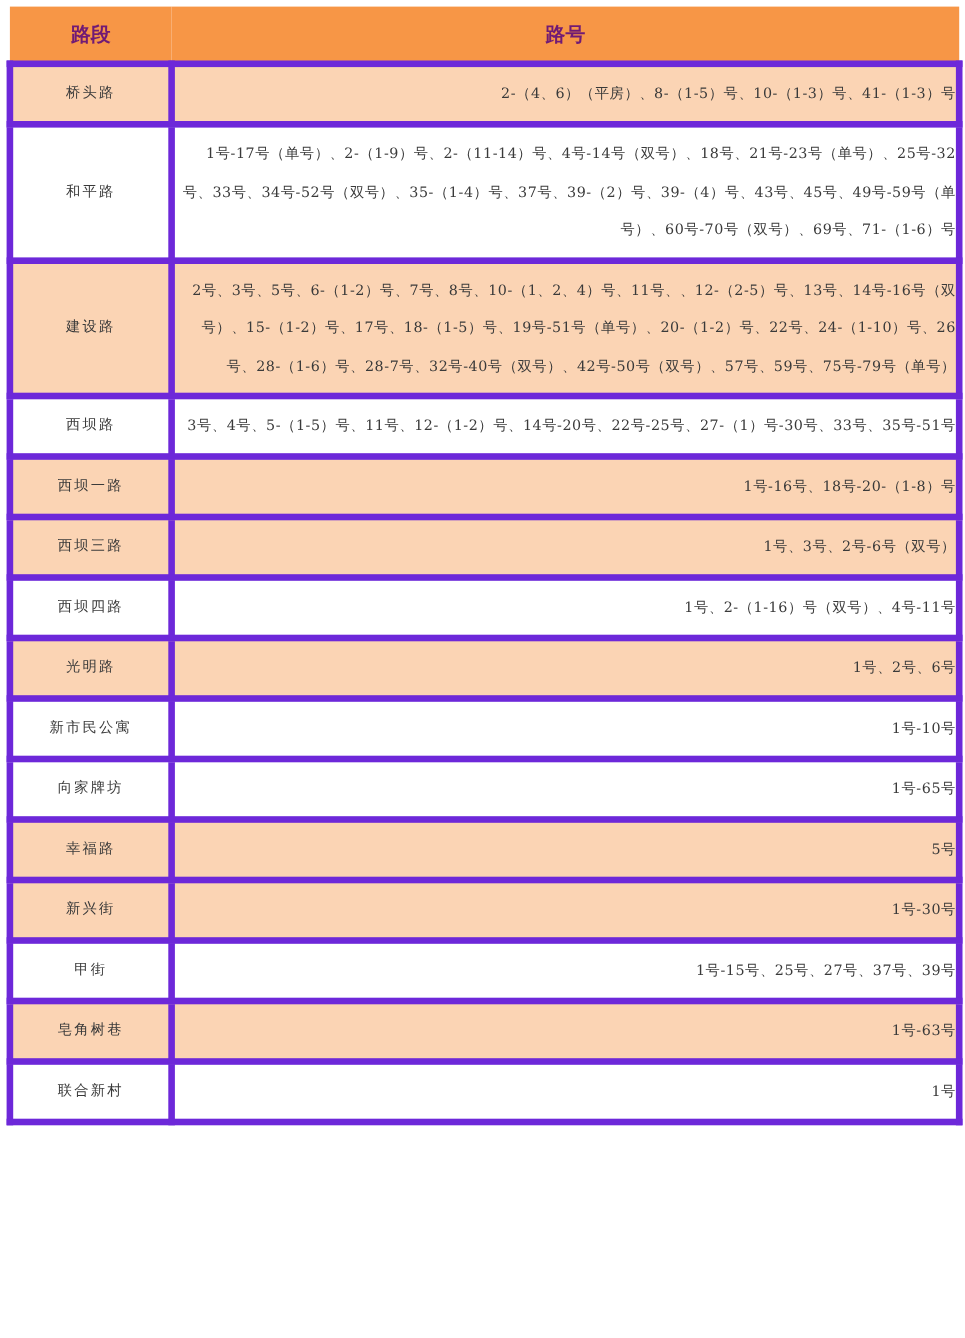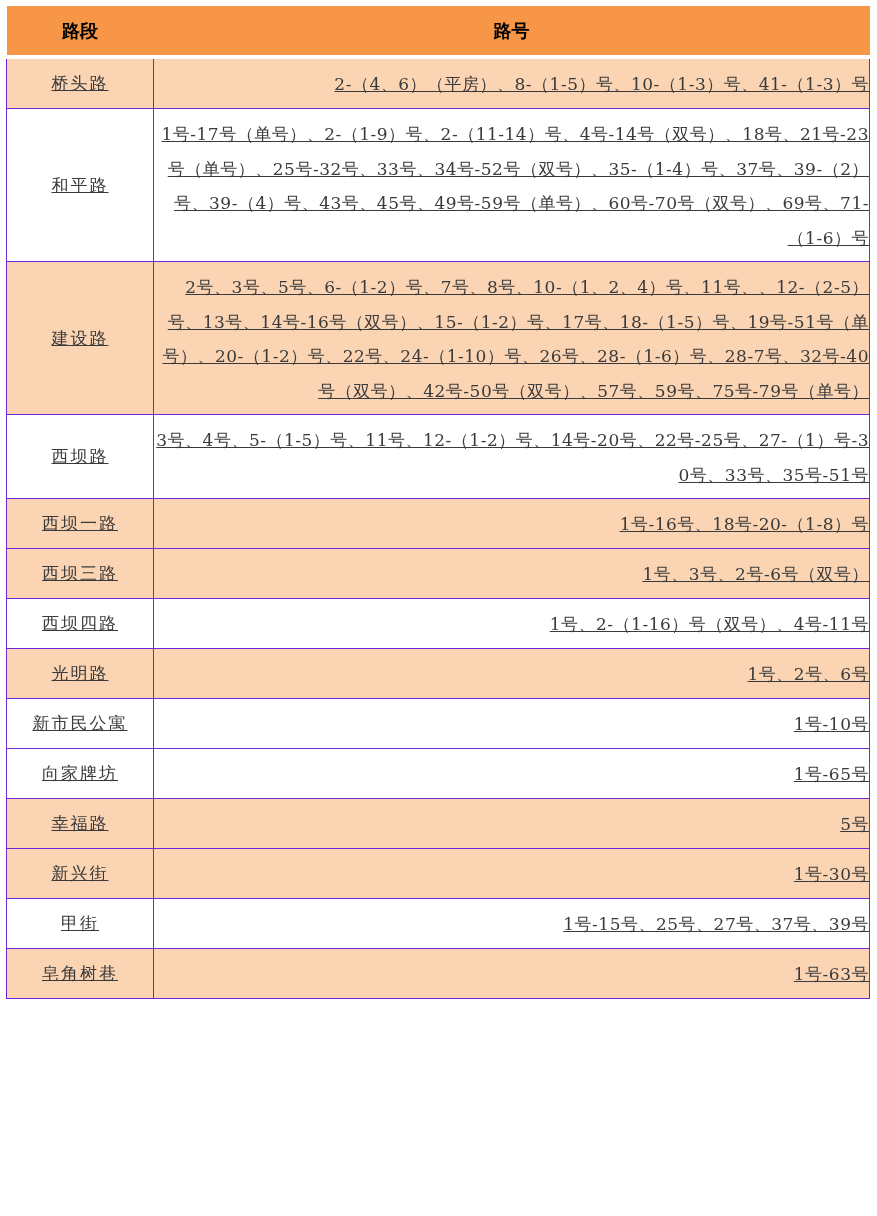--- a/index.html
+++ b/index.html
@@ -22,38 +22,37 @@
     }
     table {
       border-collapse: collapse;
       width: 863px;
       table-layout: fixed;
     }
     col.c1 { width: 147px; }
     col.c2 { width: 716px; }
     thead th {
       background: #f79646;
-      color: #000000;
+      color: #701a75;
       font-family: "DejaVu Sans", "Liberation Sans", sans-serif;
       font-weight: bold;
       font-size: 18px;
       height: 49px;
       text-align: center;
       padding: 0;
       border: none;
       border-bottom: 4px solid #ffffff;
     }
     tbody td {
-      border: 1px solid #6d28d9;
-      font-size: 17px;
+      border: 6px solid #6d28d9;
+      font-size: 13px;
       line-height: 34.5px;
       padding: 8px 2px 6px 2px;
       vertical-align: middle;
       letter-spacing: 0.5px;
-      text-decoration: underline;
     }
     tbody td.name {
       text-align: center;
       letter-spacing: 2px;
       padding: 0;
     }
     tbody td.nums {
       text-align: right;
       padding-left: 2px;
       padding-right: 0;
@@ -128,15 +127,19 @@
         <td class="nums">1号-30号</td>
       </tr>
       <tr class="even single">
         <td class="name">甲街</td>
         <td class="nums">1号-15号、25号、27号、37号、39号</td>
       </tr>
       <tr class="odd single">
         <td class="name">皂角树巷</td>
         <td class="nums">1号-63号</td>
       </tr>
+      <tr class="even single">
+        <td class="name">联合新村</td>
+        <td class="nums">1号</td>
+      </tr>
     </tbody>
   </table>
 </div>
 
 </body></html>

